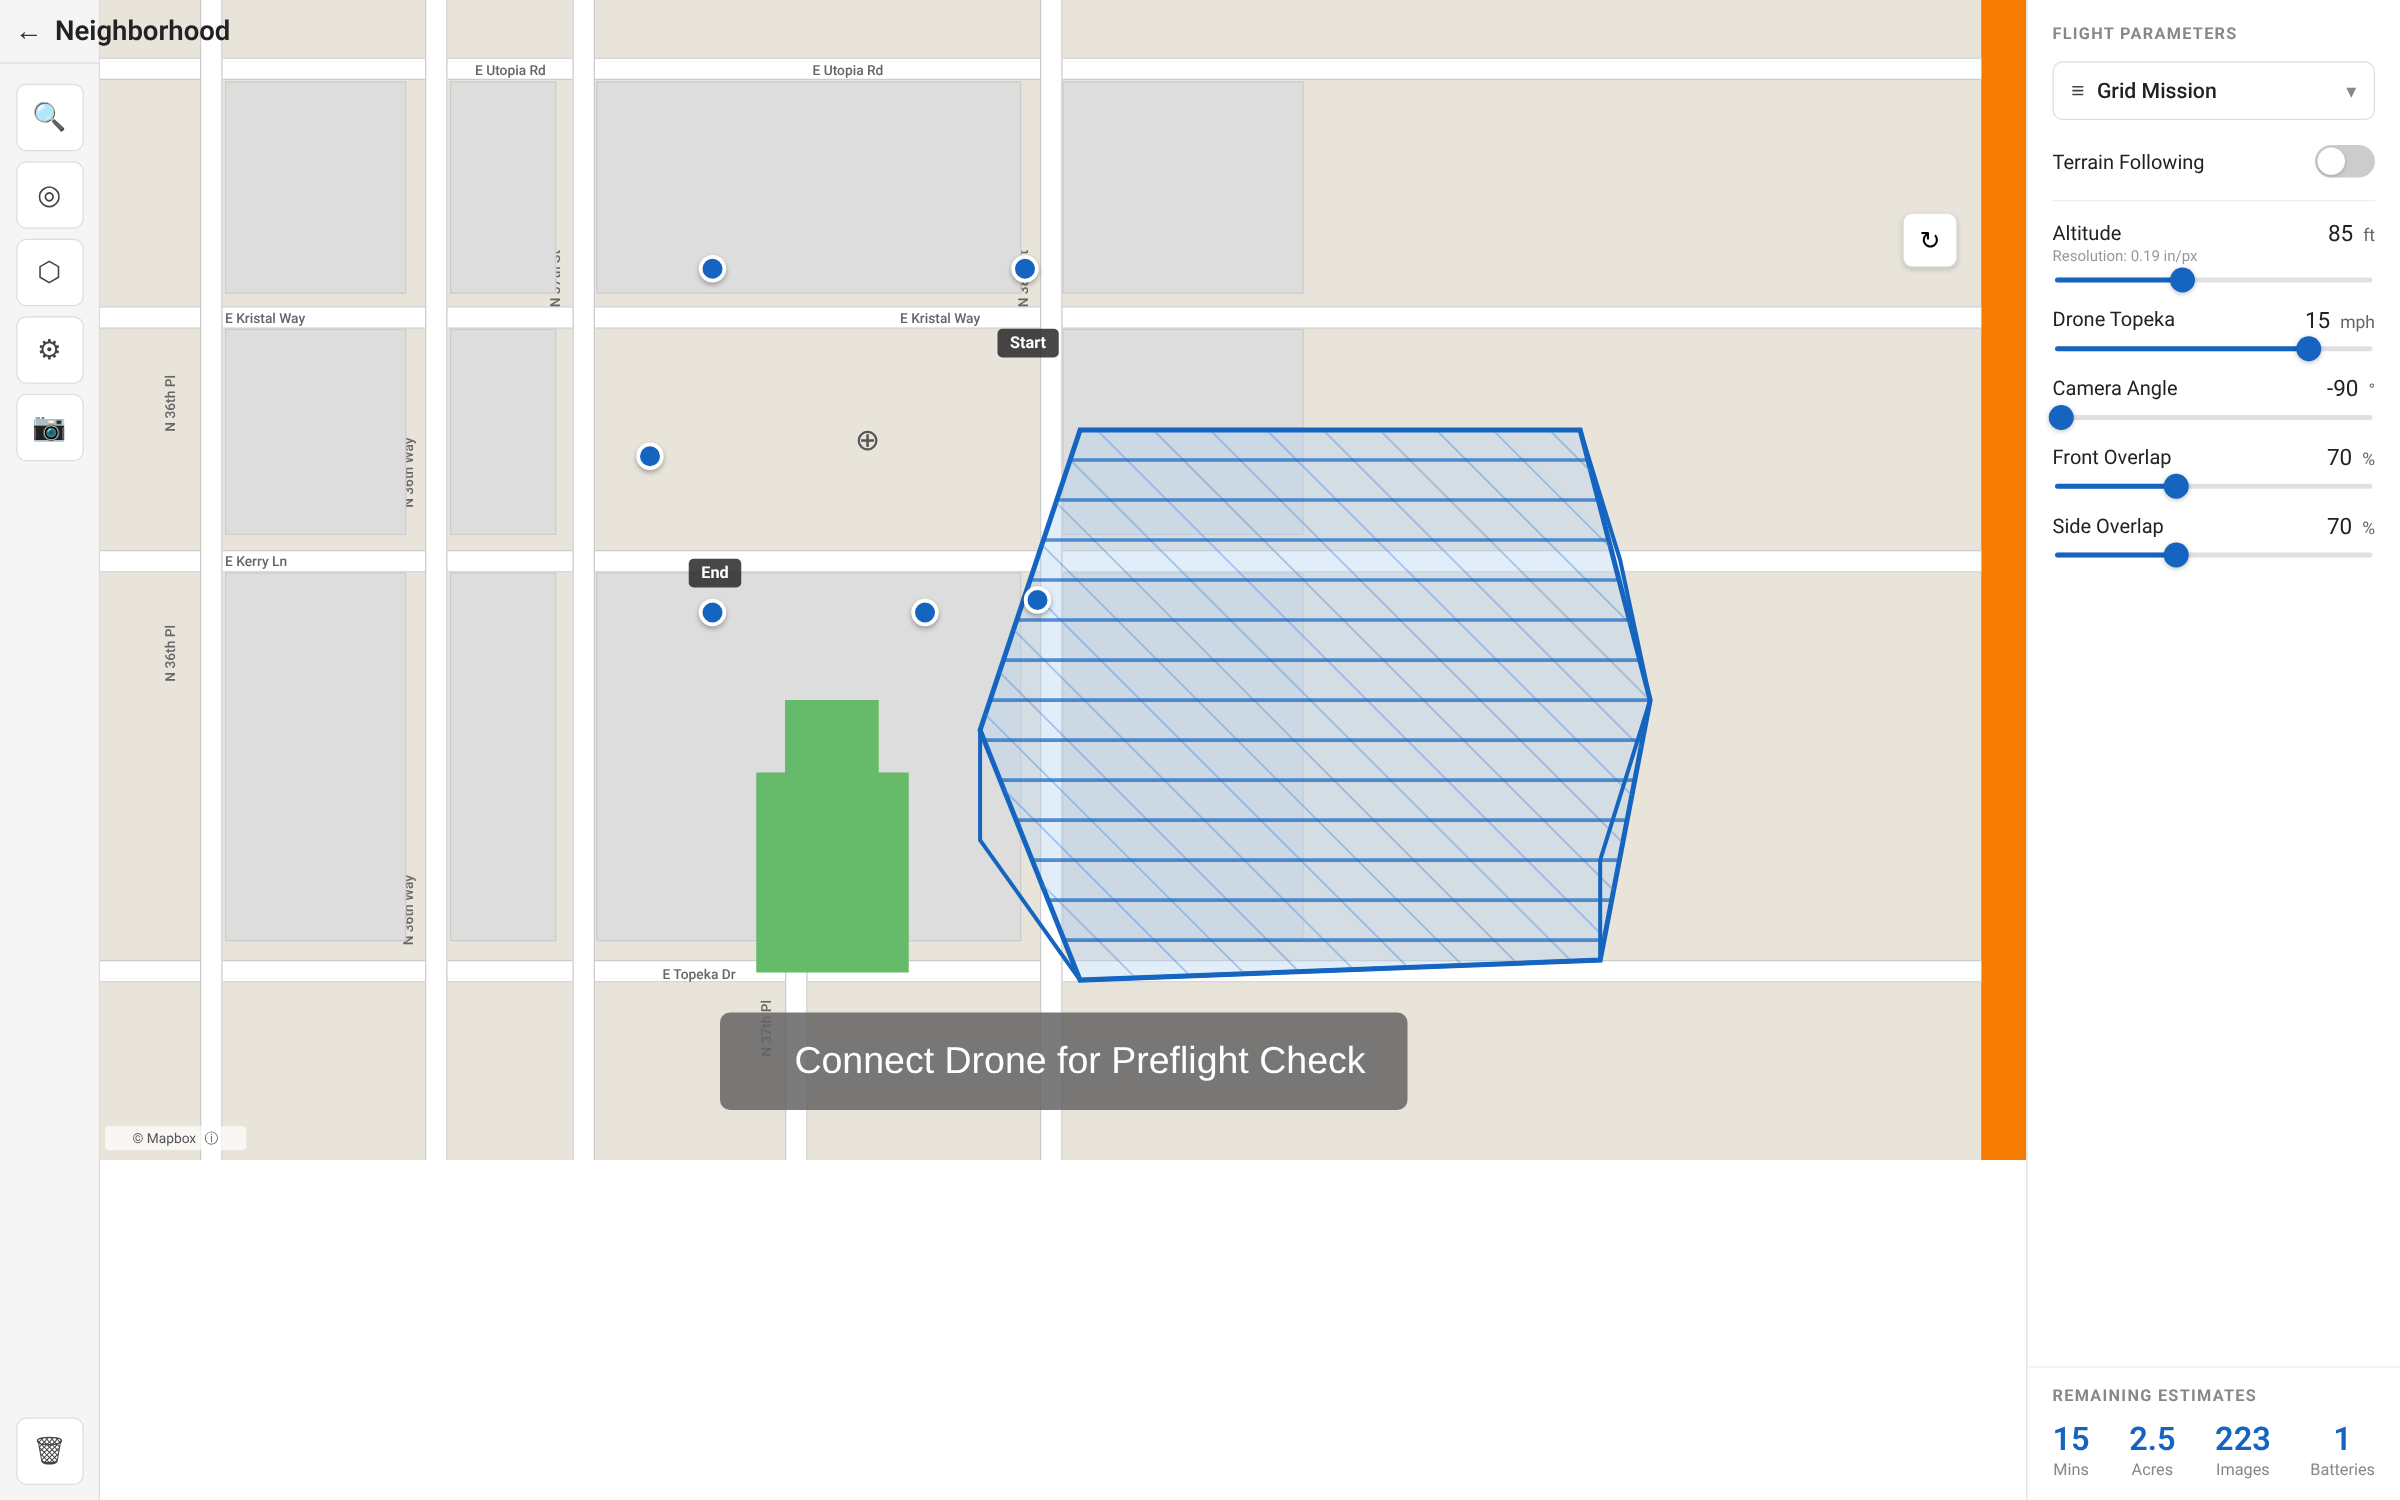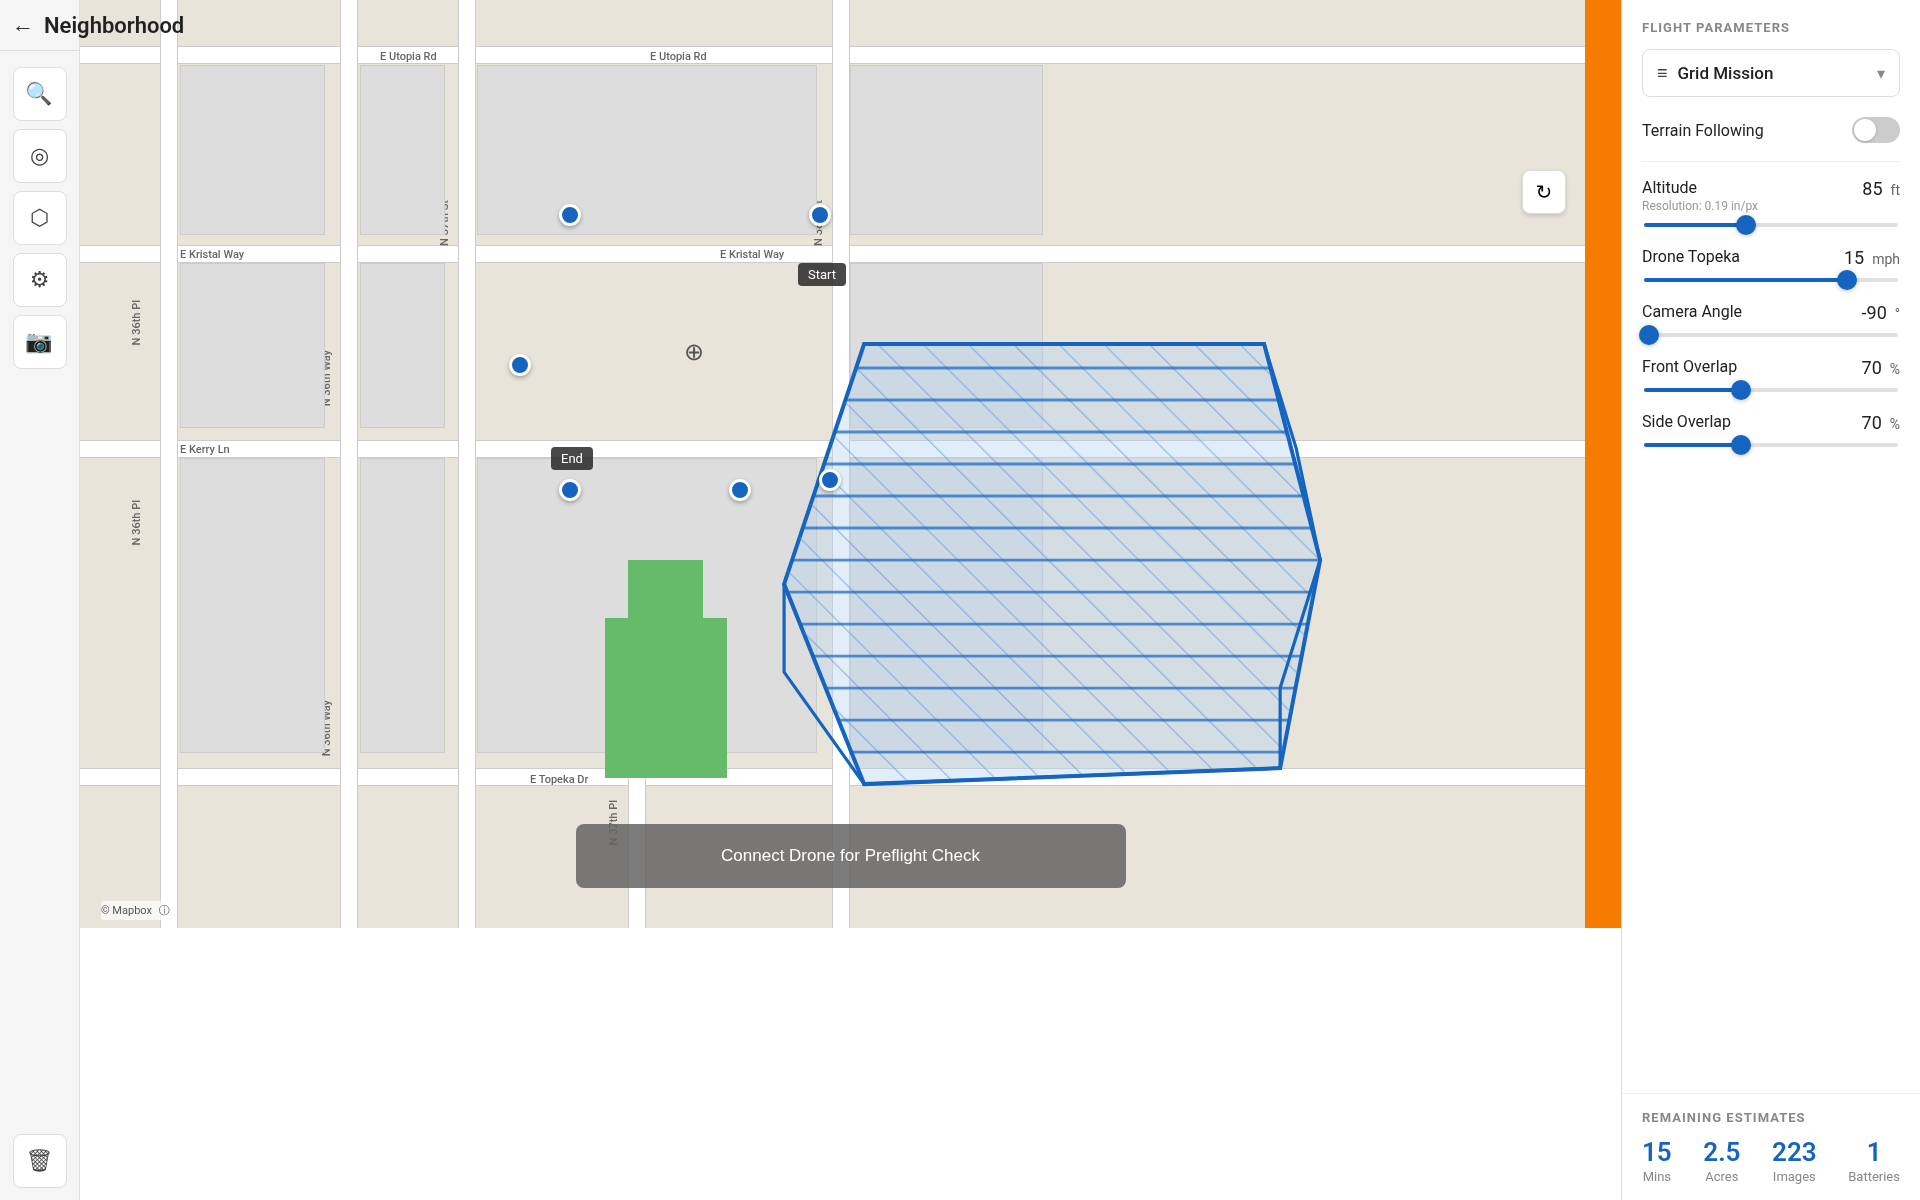--- a/index.html
+++ b/index.html
@@ -118,21 +118,21 @@
       transform: translate(-50%, -50%);
       box-shadow: 0 2px 4px rgba(0,0,0,0.3);
     }
     .label-tag {
       position: absolute;
       background: rgba(40,40,40,0.85);
       color: white;
       padding: 4px 10px;
       border-radius: 4px;
       font-size: 13px;
-      font-weight: 400;
+      font-weight: 700;
       white-space: nowrap;
     }
 
     
     .map-btn {
       position: absolute;
       width: 44px;
       height: 44px;
       background: white;
       border: 1px solid #ddd;
@@ -148,38 +148,38 @@
     
     .connect-btn {
       position: absolute;
       bottom: 40px;
       left: 50%;
       transform: translateX(-50%);
       background: rgba(100,100,100,0.85);
       color: white;
       padding: 22px 60px;
       border-radius: 8px;
-      font-size: 17px;
+      font-size: 30px;
       font-weight: 500;
       border: none;
       cursor: pointer;
       white-space: nowrap;
       width: 550px;
       text-align: center;
     }
 
     
     .mapbox-attr {
       position: absolute;
       bottom: 8px;
-      left: 21px;
+      left: 4px;
       font-size: 11px;
       color: #555;
       background: rgba(255,255,255,0.7);
-      padding: 2px 0;
+      padding: 2px 22px;
       border-radius: 3px;
     }
 
     
     .right-panel {
       width: 299px;
       height: 1200px;
       background: white;
       border-left: 1px solid #ddd;
       display: flex;

